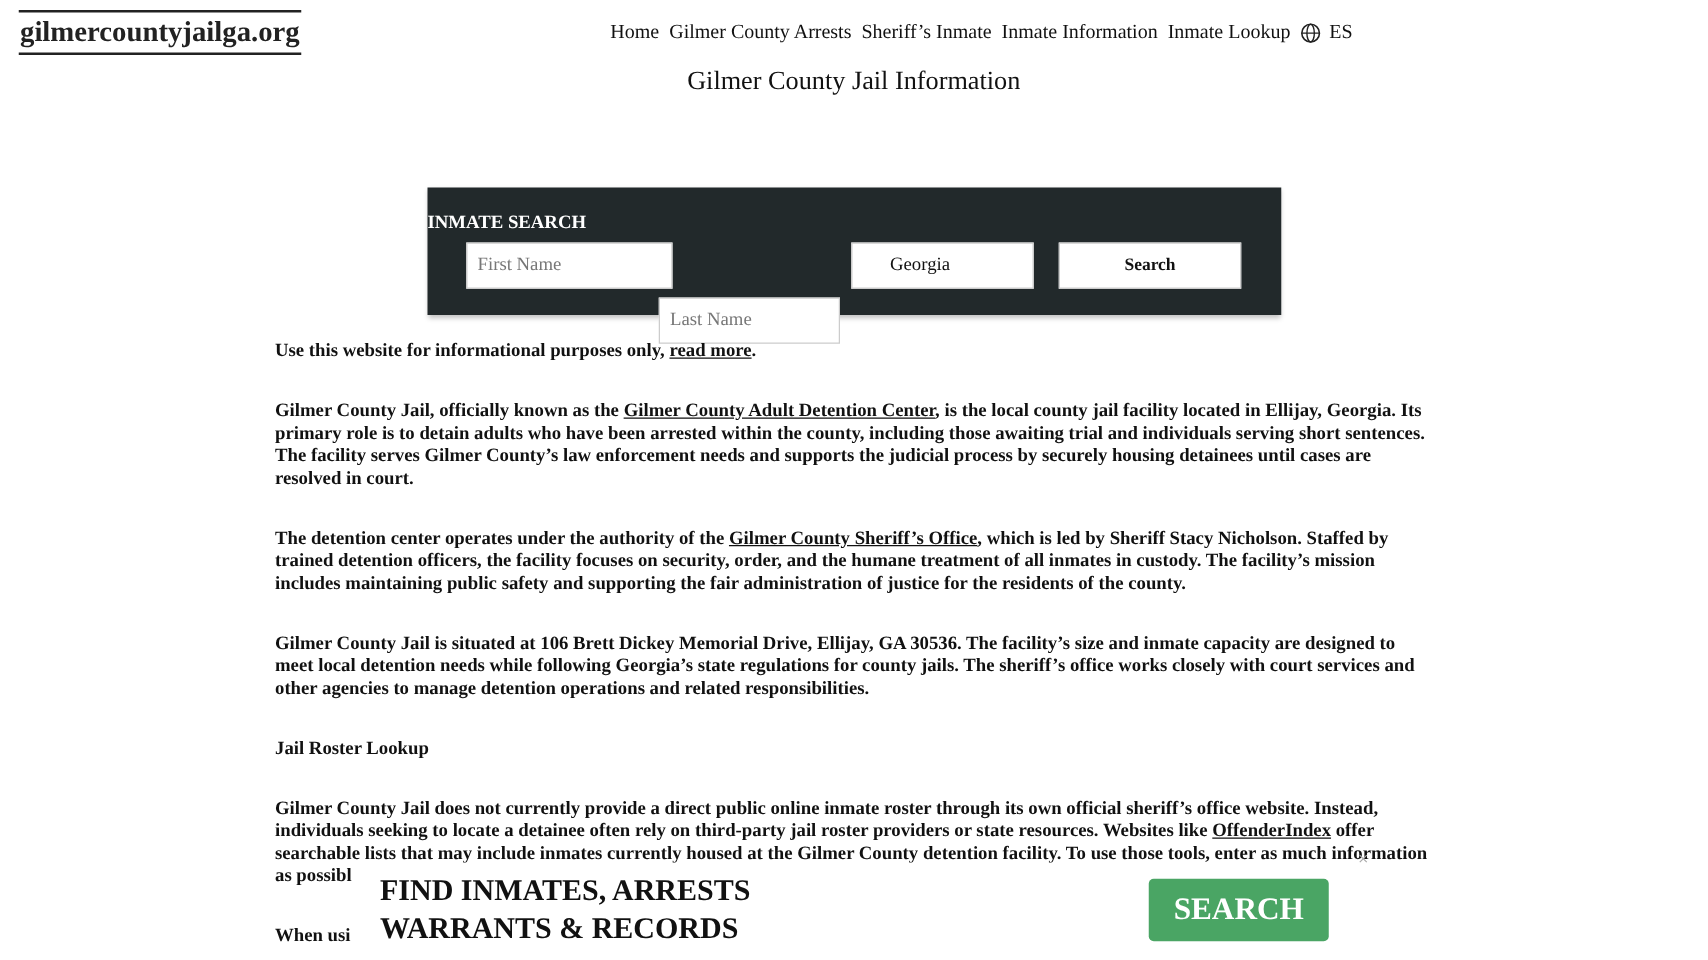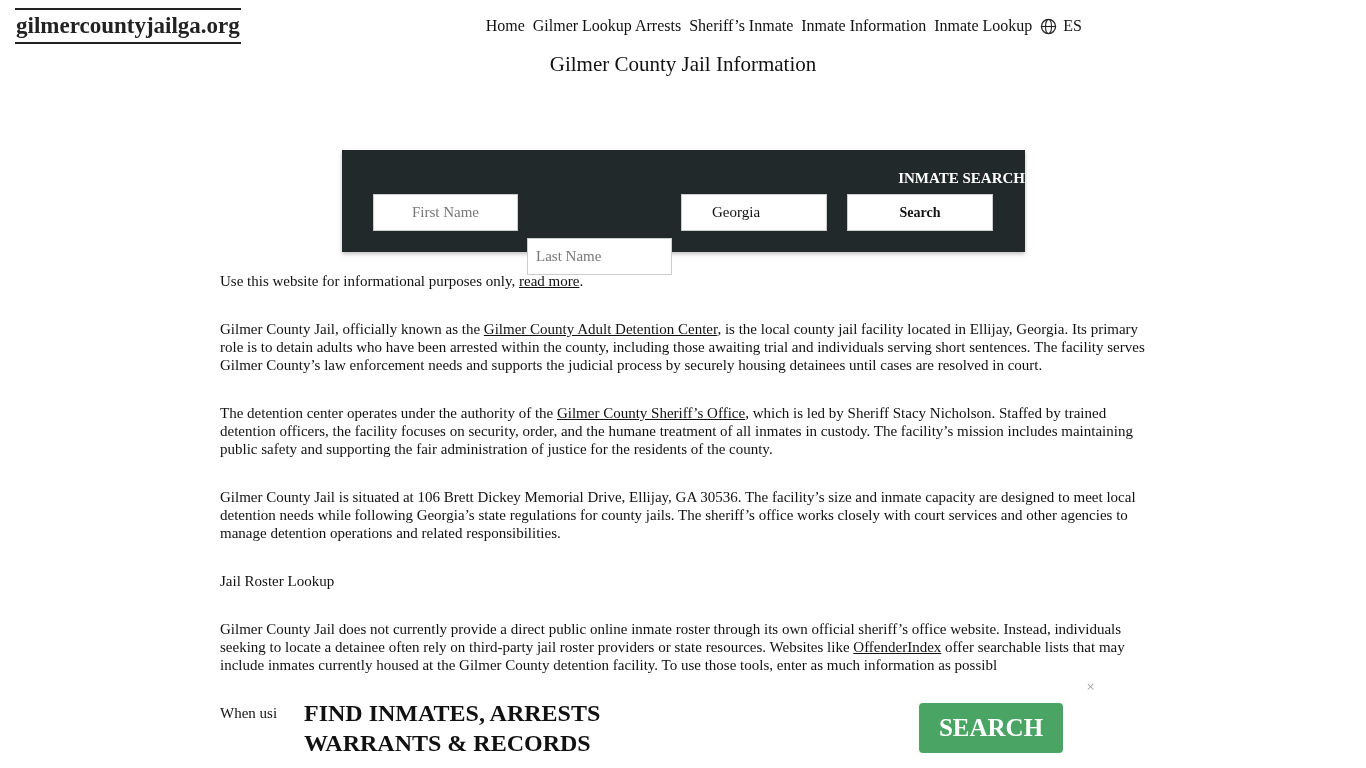--- a/index.html
+++ b/index.html
@@ -16,53 +16,53 @@
     .nav { position: absolute; right: 18px; top: 17px; display: flex; align-items: center; gap: 8px; font-size: 16px; }
     .nav a { color: #111; text-decoration: none; white-space: nowrap; text-align: right; }
     .lang { display: flex; align-items: center; gap: 6px; }
     .globe { width: 17px; height: 17px; display: inline-block; }
     .subtitle { position: absolute; top: 52px; left: 0; width: 1366px; text-align: center; font-size: 21px; color: #111; }
 
     .search-box {
       position: absolute; left: 342px; top: 150px; width: 683px; height: 102px;
       background: #22292b; box-shadow: 0 2px 4px rgba(0,0,0,0.25);
     }
-    .search-title { position: absolute; top: 20px; left: 0; width: 100%; text-align: right;
+    .search-title { position: absolute; top: 20px; left: 0; width: 100%; text-align: left;
       color: #fff; font-weight: bold; font-size: 15px; }
     .field { position: absolute; top: 44px; height: 37px; background: #fff; border: 1px solid #ccc;
       font-family: "Liberation Serif", serif; font-size: 15px; padding: 0 8px; color: #111; }
     .field::placeholder { color: #777; }
-    .f1 { left: 31px; width: 145px; text-align: center; }
+    .f1 { left: 31px; width: 165px; }
     .f2 { left: 185px; width: 145px; margin-top: 44px; }
     .f3 { left: 339px; width: 146px; padding-left: 30px; }
     .search-btn { position: absolute; left: 505px; top: 44px; width: 146px; height: 37px; background: #fff;
       border: 1px solid #ccc; font-family: "Liberation Serif", serif; font-weight: bold; font-size: 14px; color: #111; cursor: pointer; }
 
     .content { position: absolute; left: 220px; top: 272px; width: 930px; font-size: 15px; line-height: 18px; color: #111; }
-    .content p { margin-bottom: 30px; }
+    .content p { margin-bottom: 30px; font-weight: bold; }
     .content a { color: #111; text-decoration: underline; }
 
     .banner {
       position: absolute; left: 286px; top: 690px; width: 800px; height: 78px; background: #ffffff;
     }
     .banner-text { position: absolute; left: 18px; top: 8px; font-family: "Liberation Serif", serif; font-weight: bold;
       font-size: 24px; line-height: 30px; color: #111; }
     .banner-btn { position: absolute; left: 633px; top: 13px; width: 144px; height: 50px; background: #4aa564;
       border-radius: 4px; color: #fff; font-family: "Liberation Serif", serif; font-weight: bold; font-size: 25px;
       display: flex; align-items: center; justify-content: center; border: none; cursor: pointer; }
     .close-x { position: absolute; left: 1086px; top: 680px; font-size: 11px; color: #aaa; font-family: "DejaVu Sans", sans-serif; }
   </style>
 </head>
 <body>
 
 <div class="header">
   <a class="logo">gilmercountyjailga.org</a>
   <nav class="nav">
     <a>Home</a>
-    <a>Gilmer Lookup Arrests</a>
+    <a>Gilmer County Arrests</a>
     <a>Sheriff’s Inmate</a>
     <a>Inmate Information</a>
     <a>Inmate Lookup</a>
     <a class="lang">
       <svg class="globe" viewBox="0 0 20 20">
         <circle cx="10" cy="10" r="8.3" fill="none" stroke="#222" stroke-width="1.5"></circle>
         <ellipse cx="10" cy="10" rx="3.5" ry="8.3" fill="none" stroke="#222" stroke-width="1.3"></ellipse>
         <line x1="1.7" y1="10" x2="18.3" y2="10" stroke="#222" stroke-width="1.3"></line>
       </svg>
       <span>ES</span>

